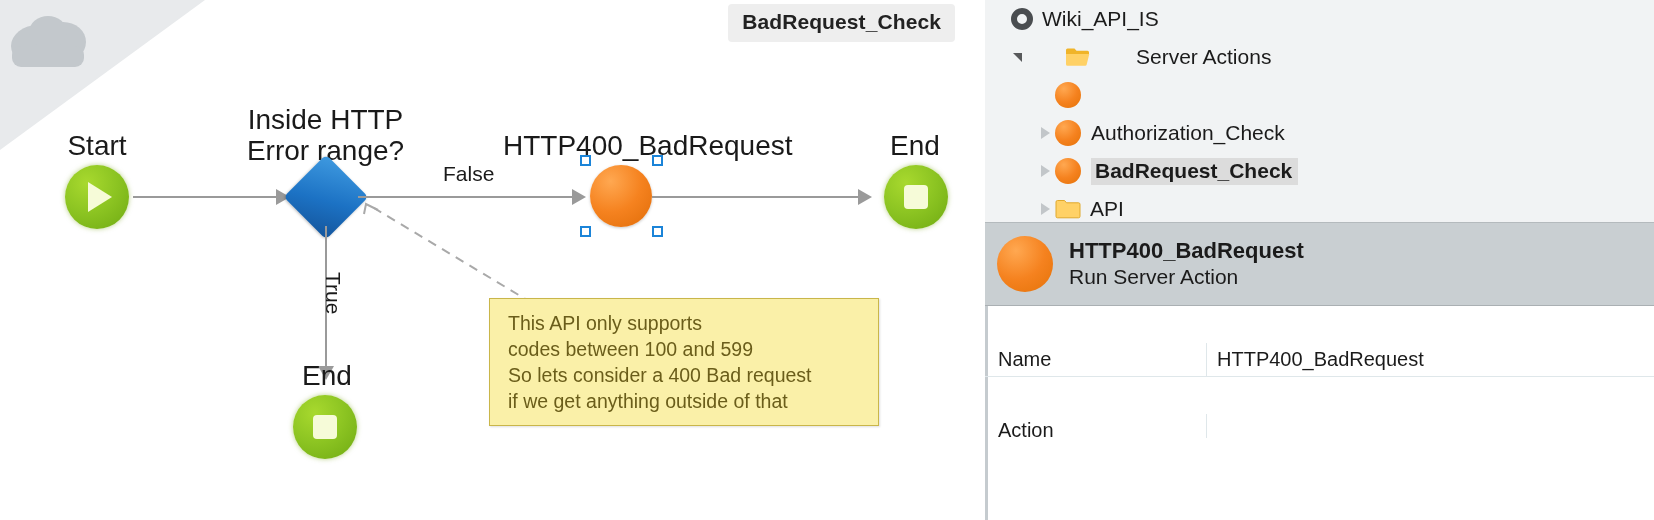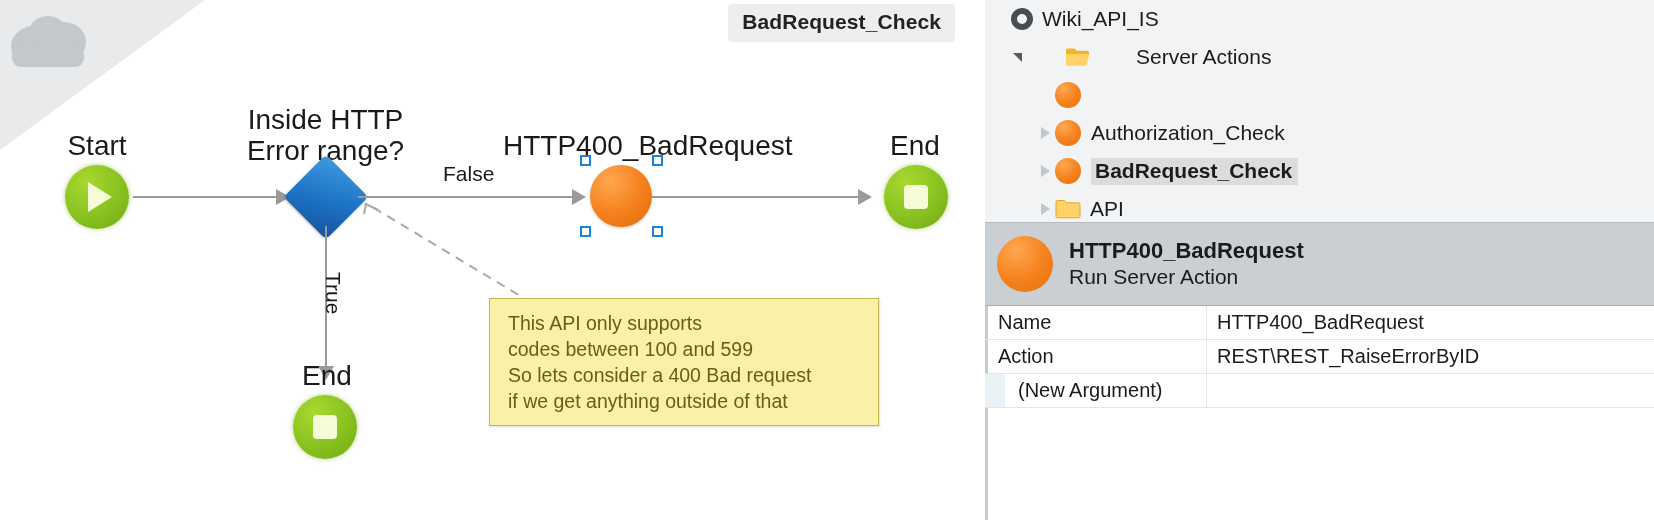--- a/index.html
+++ b/index.html
@@ -161,20 +161,21 @@
   .el-sub{font-size:21px;color:#1b1b1b;line-height:1.2;}
 
   
   .props{
     position:absolute;left:0;top:306px;width:669px;height:214px;
     background:#ffffff;
   }
   .prow{
     position:relative;height:33px;display:flex;align-items:center;
     border-bottom:1px solid #dfe7ea;
+    margin-top:37px;
   }
   .pkey{
     width:219px;flex:none;box-sizing:border-box;
     font-size:20px;color:#1b1b1b;
     padding-left:10px;white-space:nowrap;
     border-right:1px solid #dfe7ea;
     height:100%;display:flex;align-items:center;
   }
   .prow.indent .pkey{padding-left:30px;}
   .prow.indent .ind-band{
@@ -331,21 +332,20 @@
     <div class="props">
       <div class="props-leftbar"></div>
 
       <div class="prow" style="padding-left:3px;">
         <span class="pkey">Name</span>
         <span class="pval">HTTP400_BadRequest</span>
       </div>
 
       <div class="prow" style="padding-left:3px;">
         <span class="pkey">Action</span>
-        <span class="pval">REST\REST_RaiseErrorByID</span>
       </div>
 
 
       <div class="prow indent" style="padding-left:3px;">
         <i class="ind-band"></i>
         <span class="pkey">(New Argument)</span>
         <span class="pval"></span>
       </div>
 
       <div class="props-fill">

